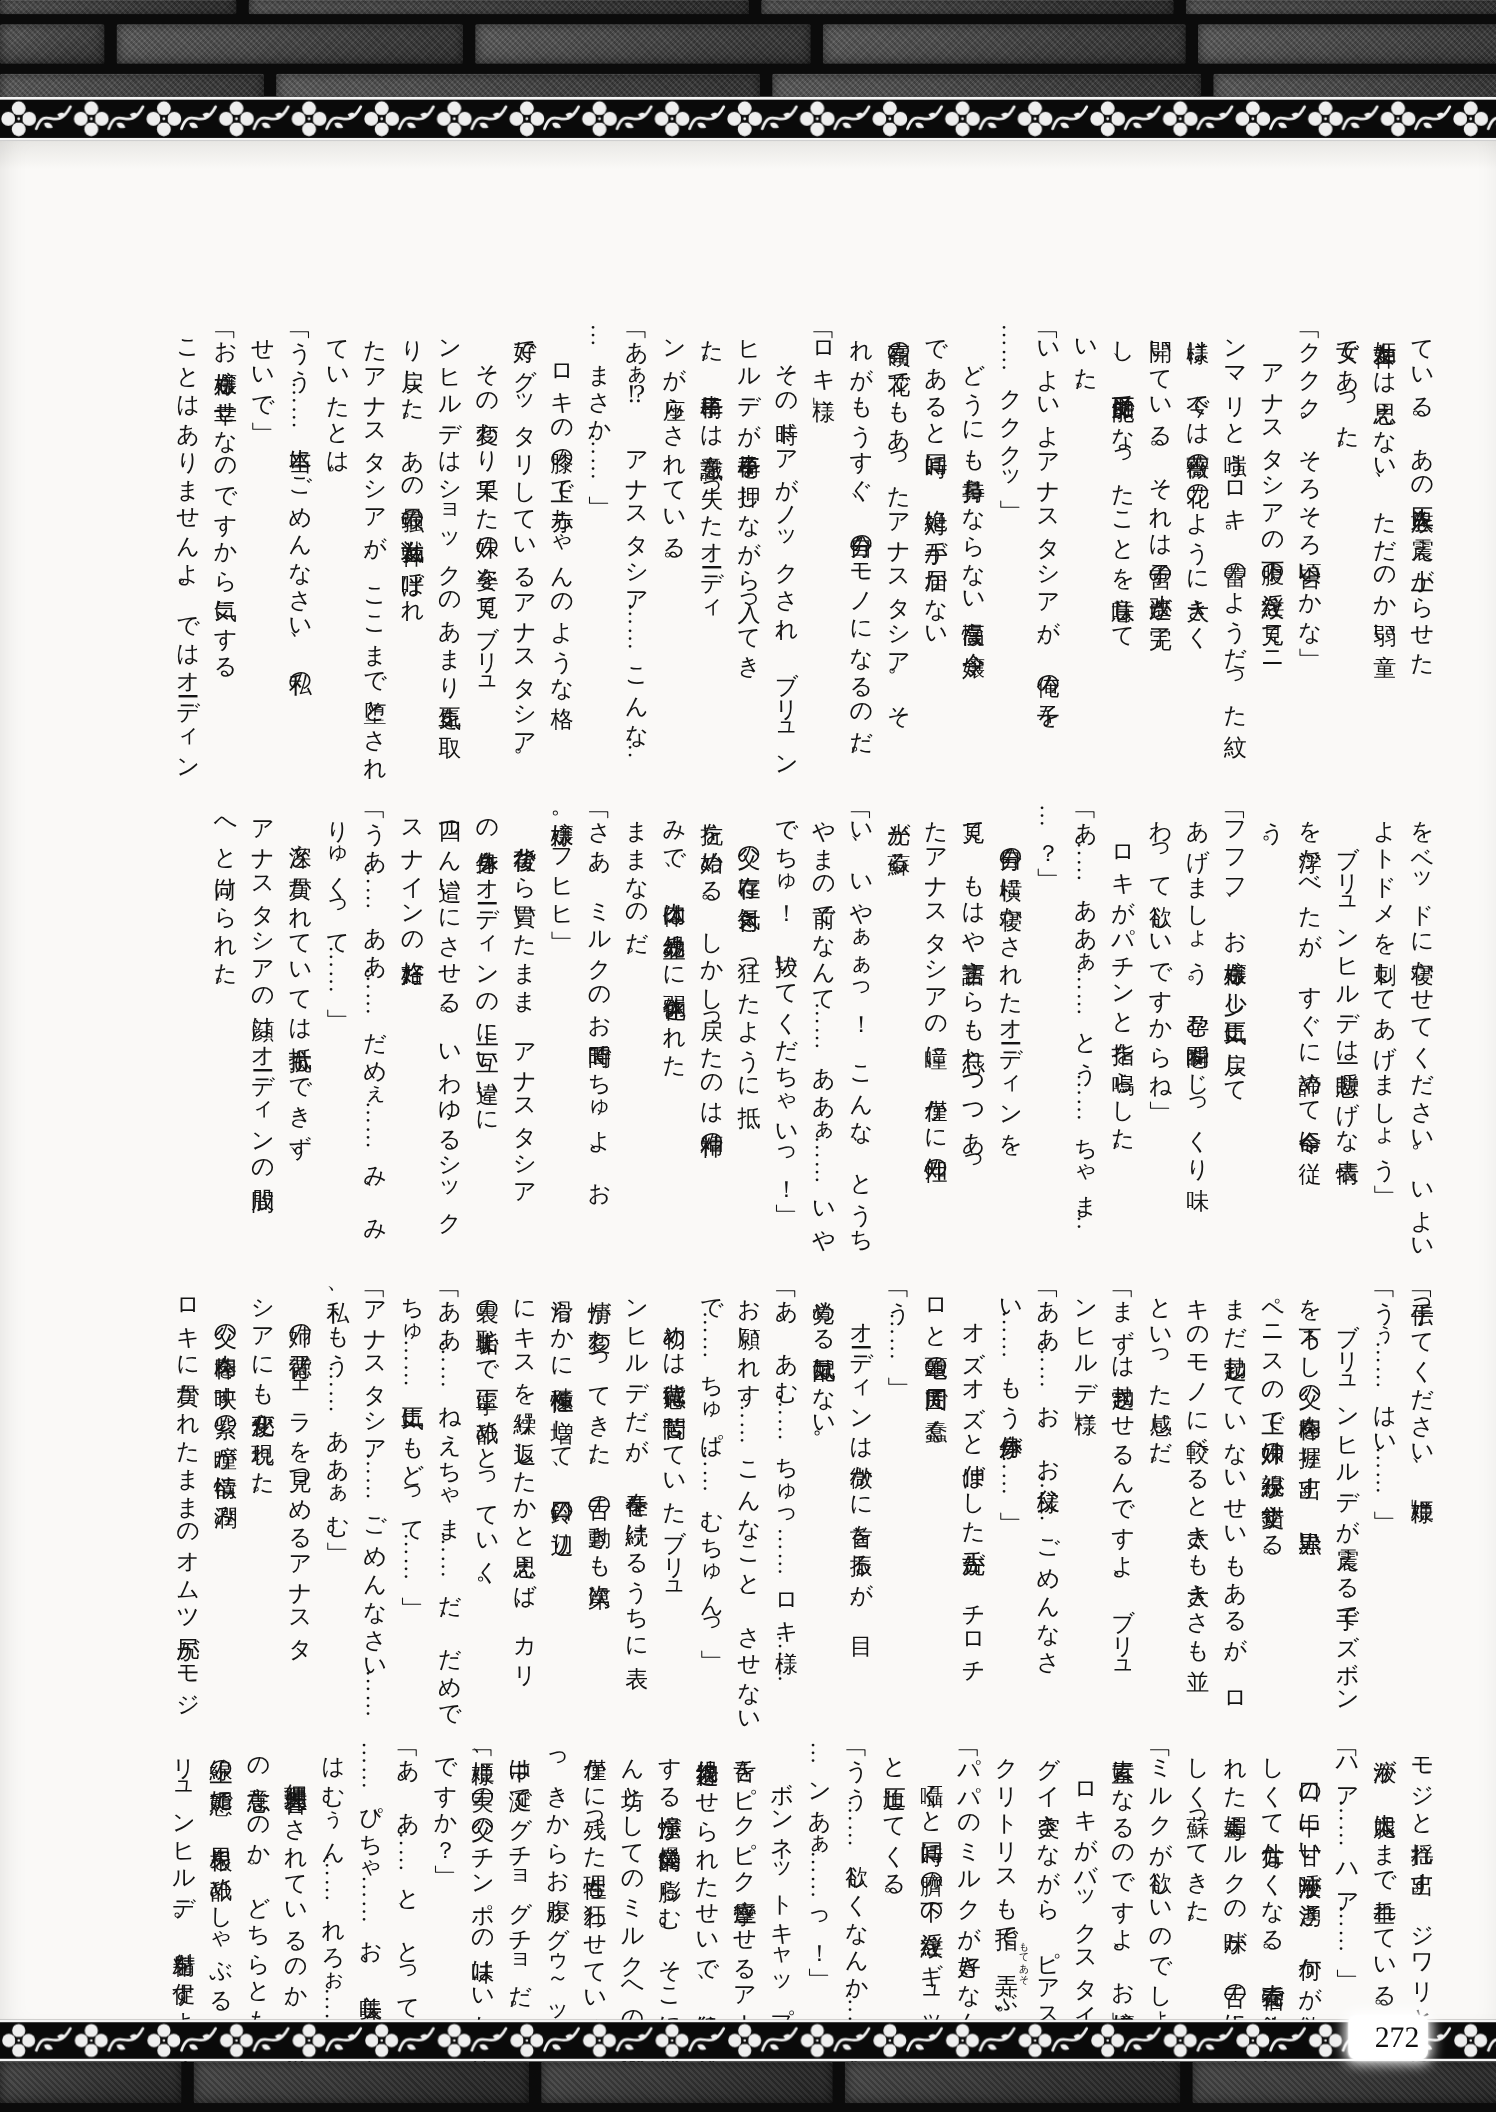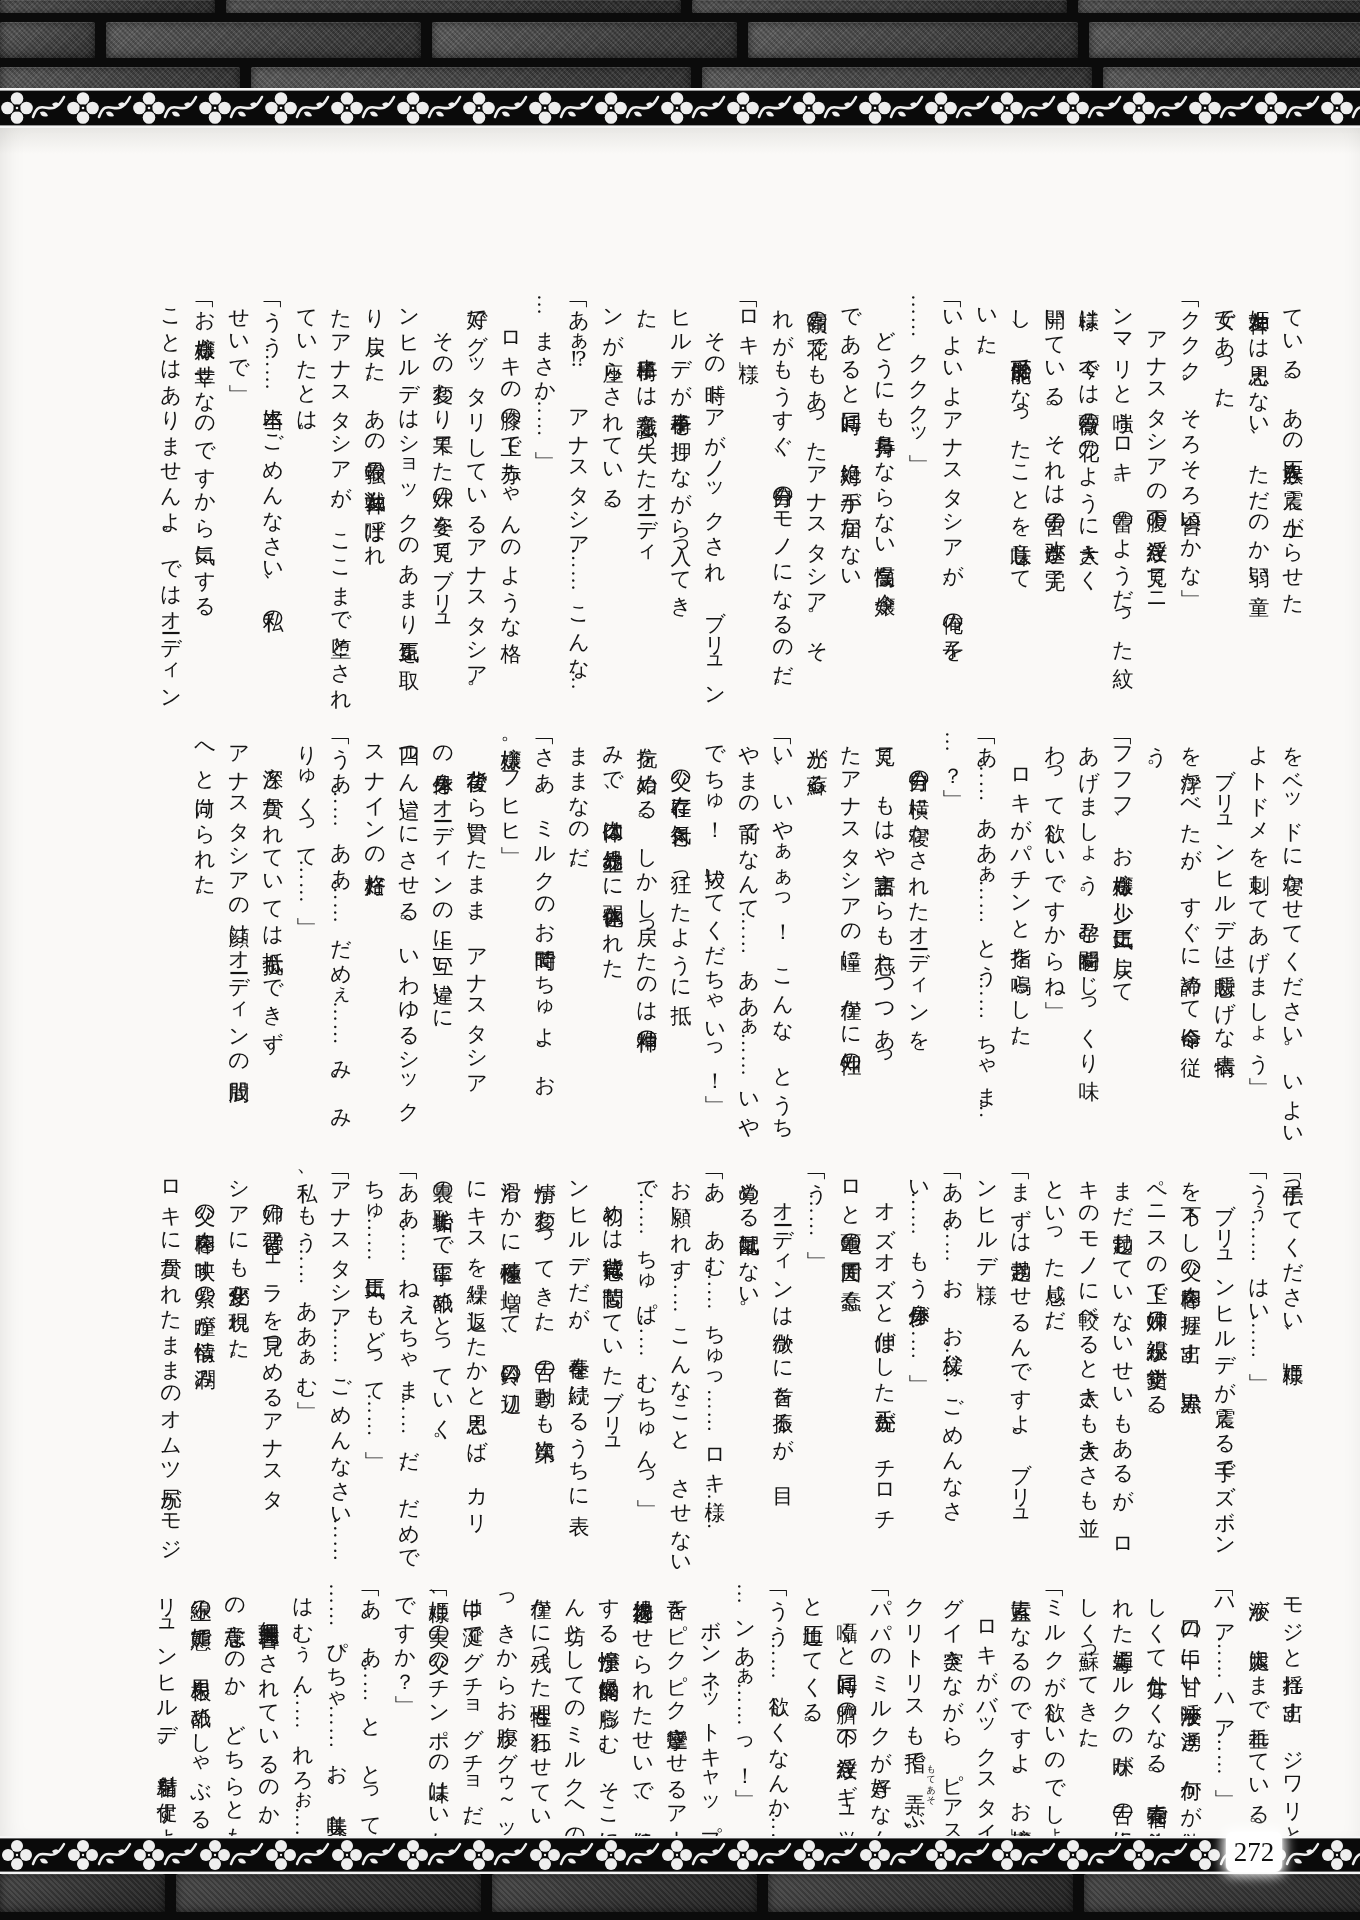--- a/index.html
+++ b/index.html
@@ -51,21 +51,21 @@
   }
   .band .tline{white-space:nowrap;}
   .band ruby rt{font-size:9px;letter-spacing:0;}
   .band1{top:166px;} .band2{top:603px;} .band3{top:1038px;} .band4{top:1455px;}
   
   .pagenum-box{
     position:absolute;left:1226px;top:1832px;width:56px;height:40px;
     background:#ffffff;border-radius:7px;
     box-shadow:0 0 12px 4px rgba(255,255,255,.95), 0 0 2px #fff;
     display:flex;align-items:center;justify-content:center;
-    font-size:27px;color:#111;z-index:3;
+    font-size:27px;color:#111;z-index:3;padding-left:16px;
   }
 </style>
 </head>
 <body>
 
 <div class="brickwall brick-top">
   <div class="brickrow r1">
     <div class="brick" style="width:215px"></div>
     <div class="brick" style="width:455px"></div>
     <div class="brick" style="width:375px"></div>

